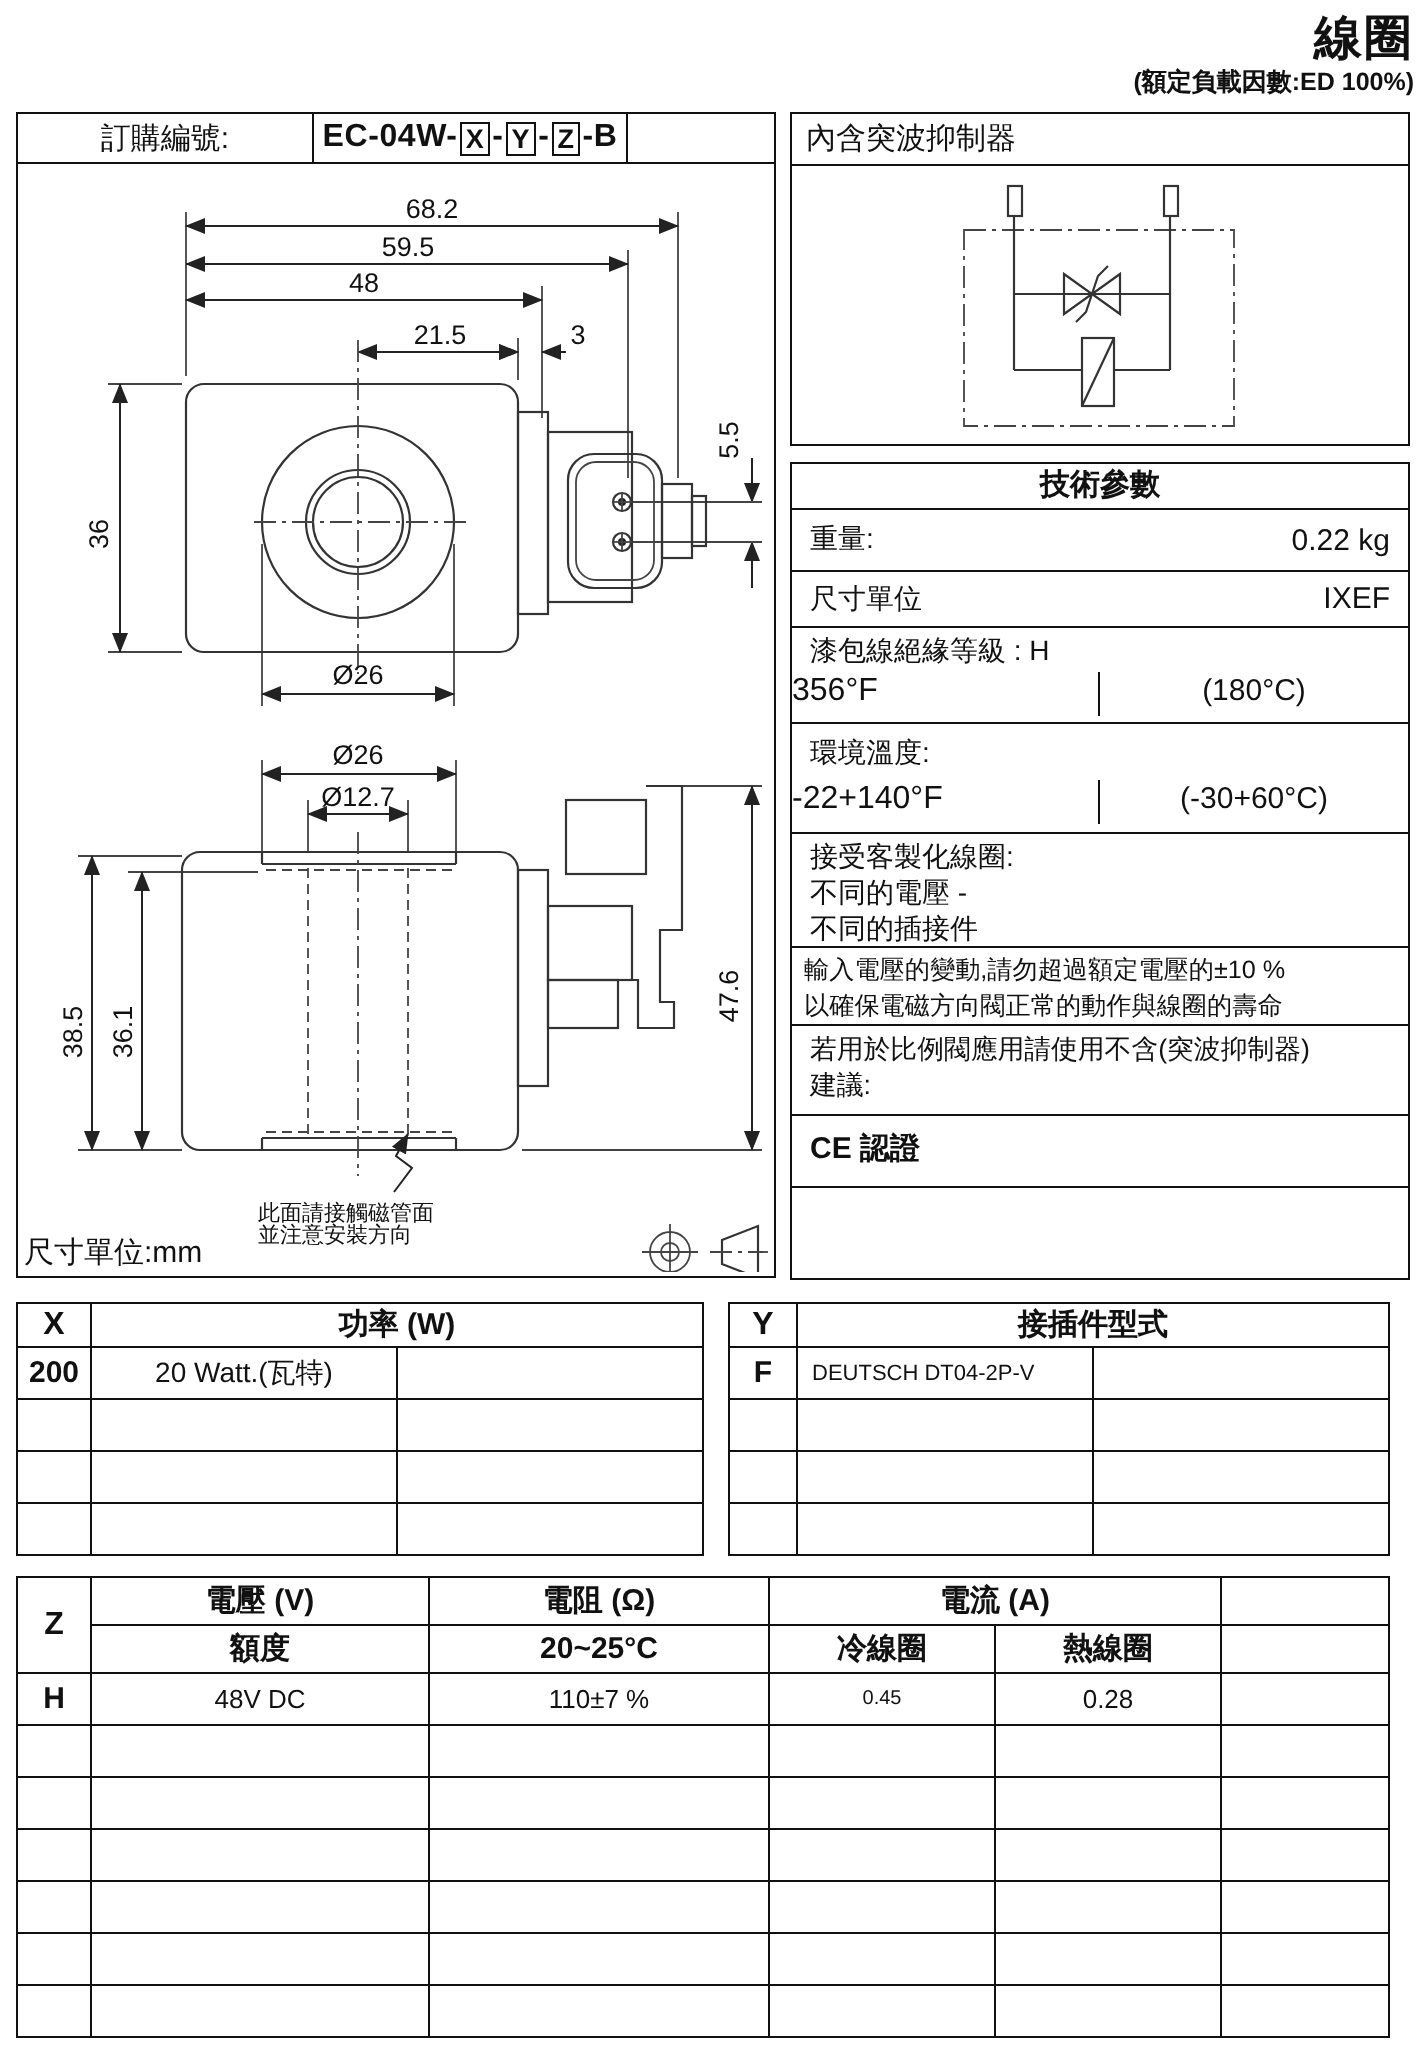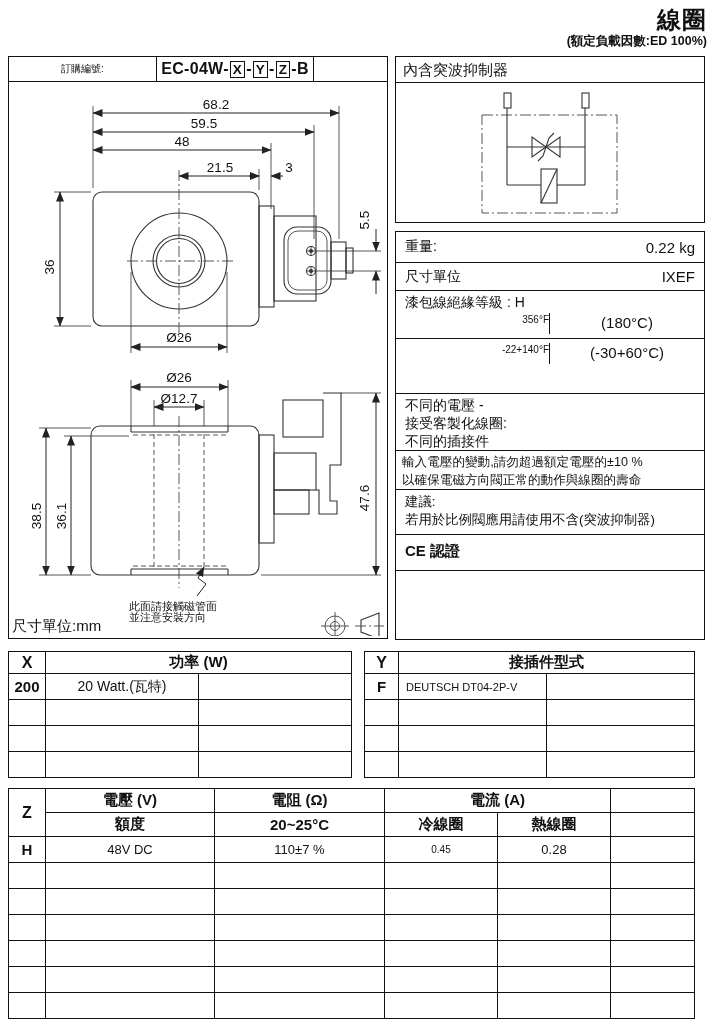--- a/index.html
+++ b/index.html
@@ -13,21 +13,21 @@
 
   
   .title-wrap { right:6px; top:6px; text-align:right; }
   .page-title { font-size:24px; font-weight:bold; line-height:1.15; letter-spacing:1px; }
   .page-subtitle { font-size:12.5px; font-weight:bold; line-height:1.2; }
 
   
   .order-box { left:8px; top:56px; width:380px; height:26px;
     border:1.5px solid #111; display:flex; align-items:stretch; background:#fff; }
   .order-label { width:148px; border-right:1.5px solid #111; display:flex;
-    align-items:center; justify-content:center; font-size:10px; }
+    align-items:center; justify-content:center; font-size:15px; }
   .order-code { width:157px; border-right:1.5px solid #111; display:flex;
     align-items:center; justify-content:center; font-weight:bold; font-size:16px;
     white-space:nowrap; letter-spacing:0.3px; }
   .order-spacer { flex:1; }
   .code-letter { display:inline-block; border:1.7px solid #111; padding:0 2px;
     margin:0 1px; font-size:13.5px; line-height:15px; }
 
   
   .drawing-box { left:8px; top:81px; width:380px; height:558px;
     border:1.5px solid #111; border-top:none; }
@@ -52,21 +52,21 @@
   
   .specs-box { left:395px; top:231px; width:310px; height:409px; border:1.5px solid #111; }
   .spec-row { border-bottom:1.3px solid #111; overflow:hidden; }
   .spec-row:last-child { border-bottom:none; }
   .specs-title { height:23px; font-size:15px; font-weight:bold; text-align:center; line-height:21px; }
   .kv { display:flex; align-items:center; justify-content:space-between; padding:0 9px;gap:12px; }
   .kv .k { font-size:14px; }
   .kv .v { font-size:15px; }
   .stack { padding:3px 9px 0 9px; font-size:14px; line-height:1.28; }
   .subline { display:flex; margin-top:1px; }
-  .subline .half-l { width:50%; border-right:1.3px solid #111; text-align:right; font-size:10px; padding:1px 0 3px 0; }
+  .subline .half-l { width:50%; border-right:1.3px solid #111; text-align:left; font-size:16px; padding:1px 0 3px 0; }
   .subline .half-r { width:50%; text-align:center; font-size:15px; padding:1px 0 3px 0; }
   .small-note { padding:3px 4px 0 6px; font-size:12.6px; line-height:1.42; white-space:nowrap; }
   .sugg { padding:3px 9px 0 9px; font-size:13.4px; line-height:1.35; }
   .ce-row { font-size:15px; font-weight:bold; padding:7px 9px; }
 
   
   table { border-collapse:collapse; table-layout:fixed; background:#fff; }
   td { border:1.4px solid #111; font-size:14px; text-align:center; vertical-align:middle;
        overflow:hidden; white-space:nowrap; }
   .key-cell { font-weight:bold; font-size:16px; }
@@ -270,60 +270,62 @@
       <path class="ln" d="M142,78 L147,73 L153,55 L158,50"></path>
     </g>
     <g>
       <rect class="ln" x="145" y="86" width="16" height="34"></rect>
       <line class="ln" x1="145" y1="120" x2="161" y2="86"></line>
     </g>
   </svg>
 </div>
 
 <div class="abs specs-box">
+  <div class="spec-row specs-title">技術參數</div>
 
   <div class="spec-row kv" style="height:31px">
     <span class="k">重量:</span>
     <span class="v">0.22  kg</span>
   </div>
 
   <div class="spec-row kv" style="height:28px">
     <span class="k">尺寸單位</span>
     <span class="v">IXEF</span>
   </div>
 
   <div class="spec-row" style="height:48px">
     <div class="stack">漆包線絕緣等級 : H</div>
     <div class="subline">
       <div class="half-l">356°F</div>
       <div class="half-r">(180°C)</div>
     </div>
   </div>
 
   <div class="spec-row" style="height:55px">
+    <div class="stack" style="padding-top:6px">環境溫度:</div>
     <div class="subline" style="margin-top:4px">
       <div class="half-l">-22+140°F</div>
       <div class="half-r">(-30+60°C)</div>
     </div>
   </div>
 
   <div class="spec-row stack" style="height:57px">
+    <div>接受客製化線圈:</div>
     <div>不同的電壓 -</div>
-    <div>接受客製化線圈:</div>
     <div>不同的插接件</div>
   </div>
 
   <div class="spec-row small-note" style="height:39px">
     <div>輸入電壓的變動,請勿超過額定電壓的±10 %</div>
     <div>以確保電磁方向閥正常的動作與線圈的壽命</div>
   </div>
 
   <div class="spec-row sugg" style="height:45px">
+    <div>若用於比例閥應用請使用不含(突波抑制器)</div>
     <div>建議:</div>
-    <div>若用於比例閥應用請使用不含(突波抑制器)</div>
   </div>
 
   <div class="spec-row ce-row" style="height:36px">CE 認證</div>
 
   <div class="spec-row" style="height:46px"></div>
 </div>
 
 <table class="abs x-table" style="width:344px">
   <tbody>
       <tr class="hrow">

